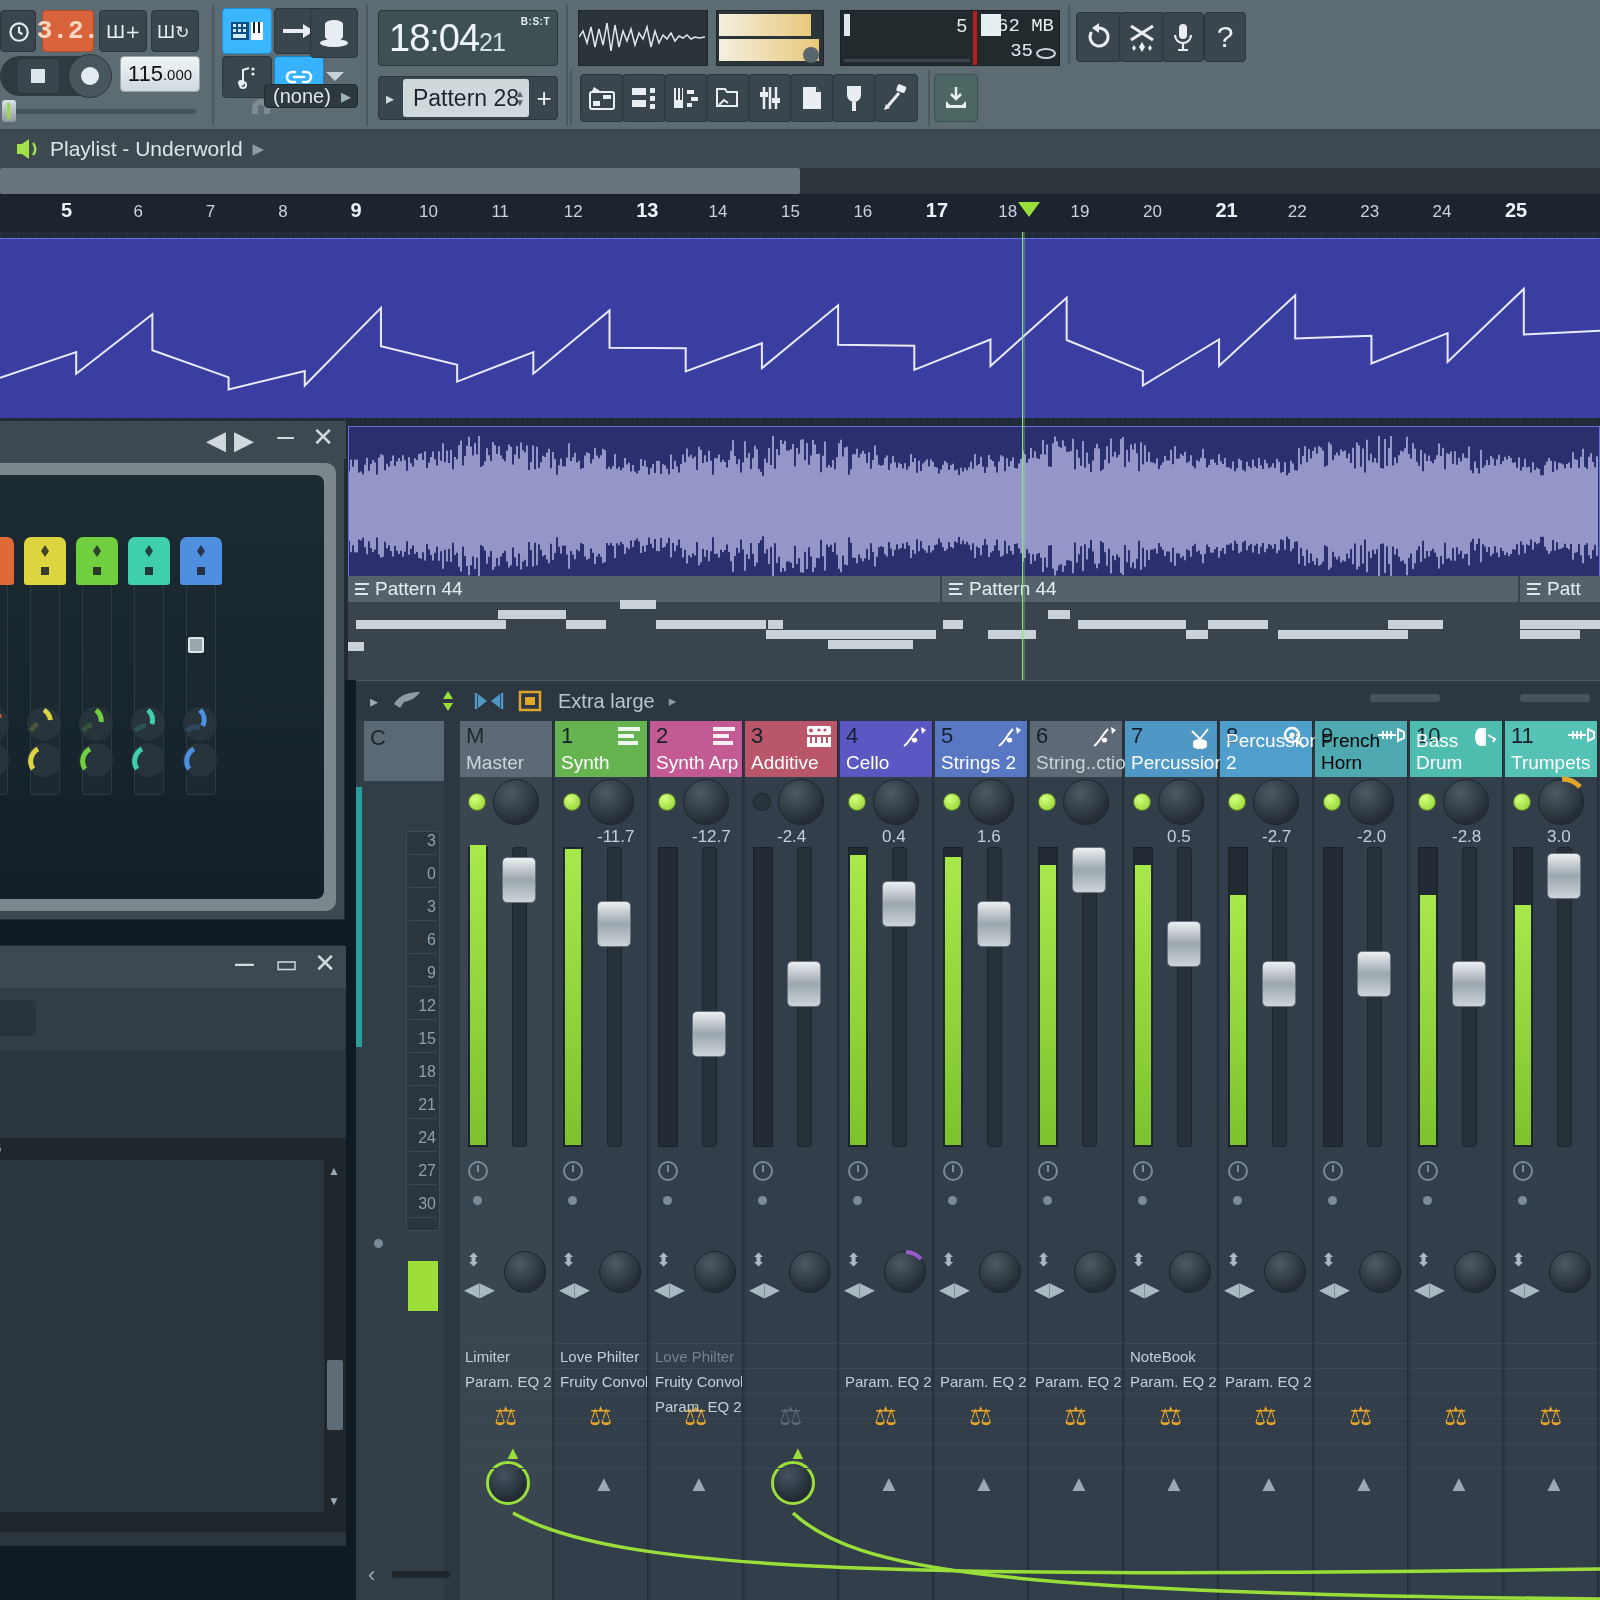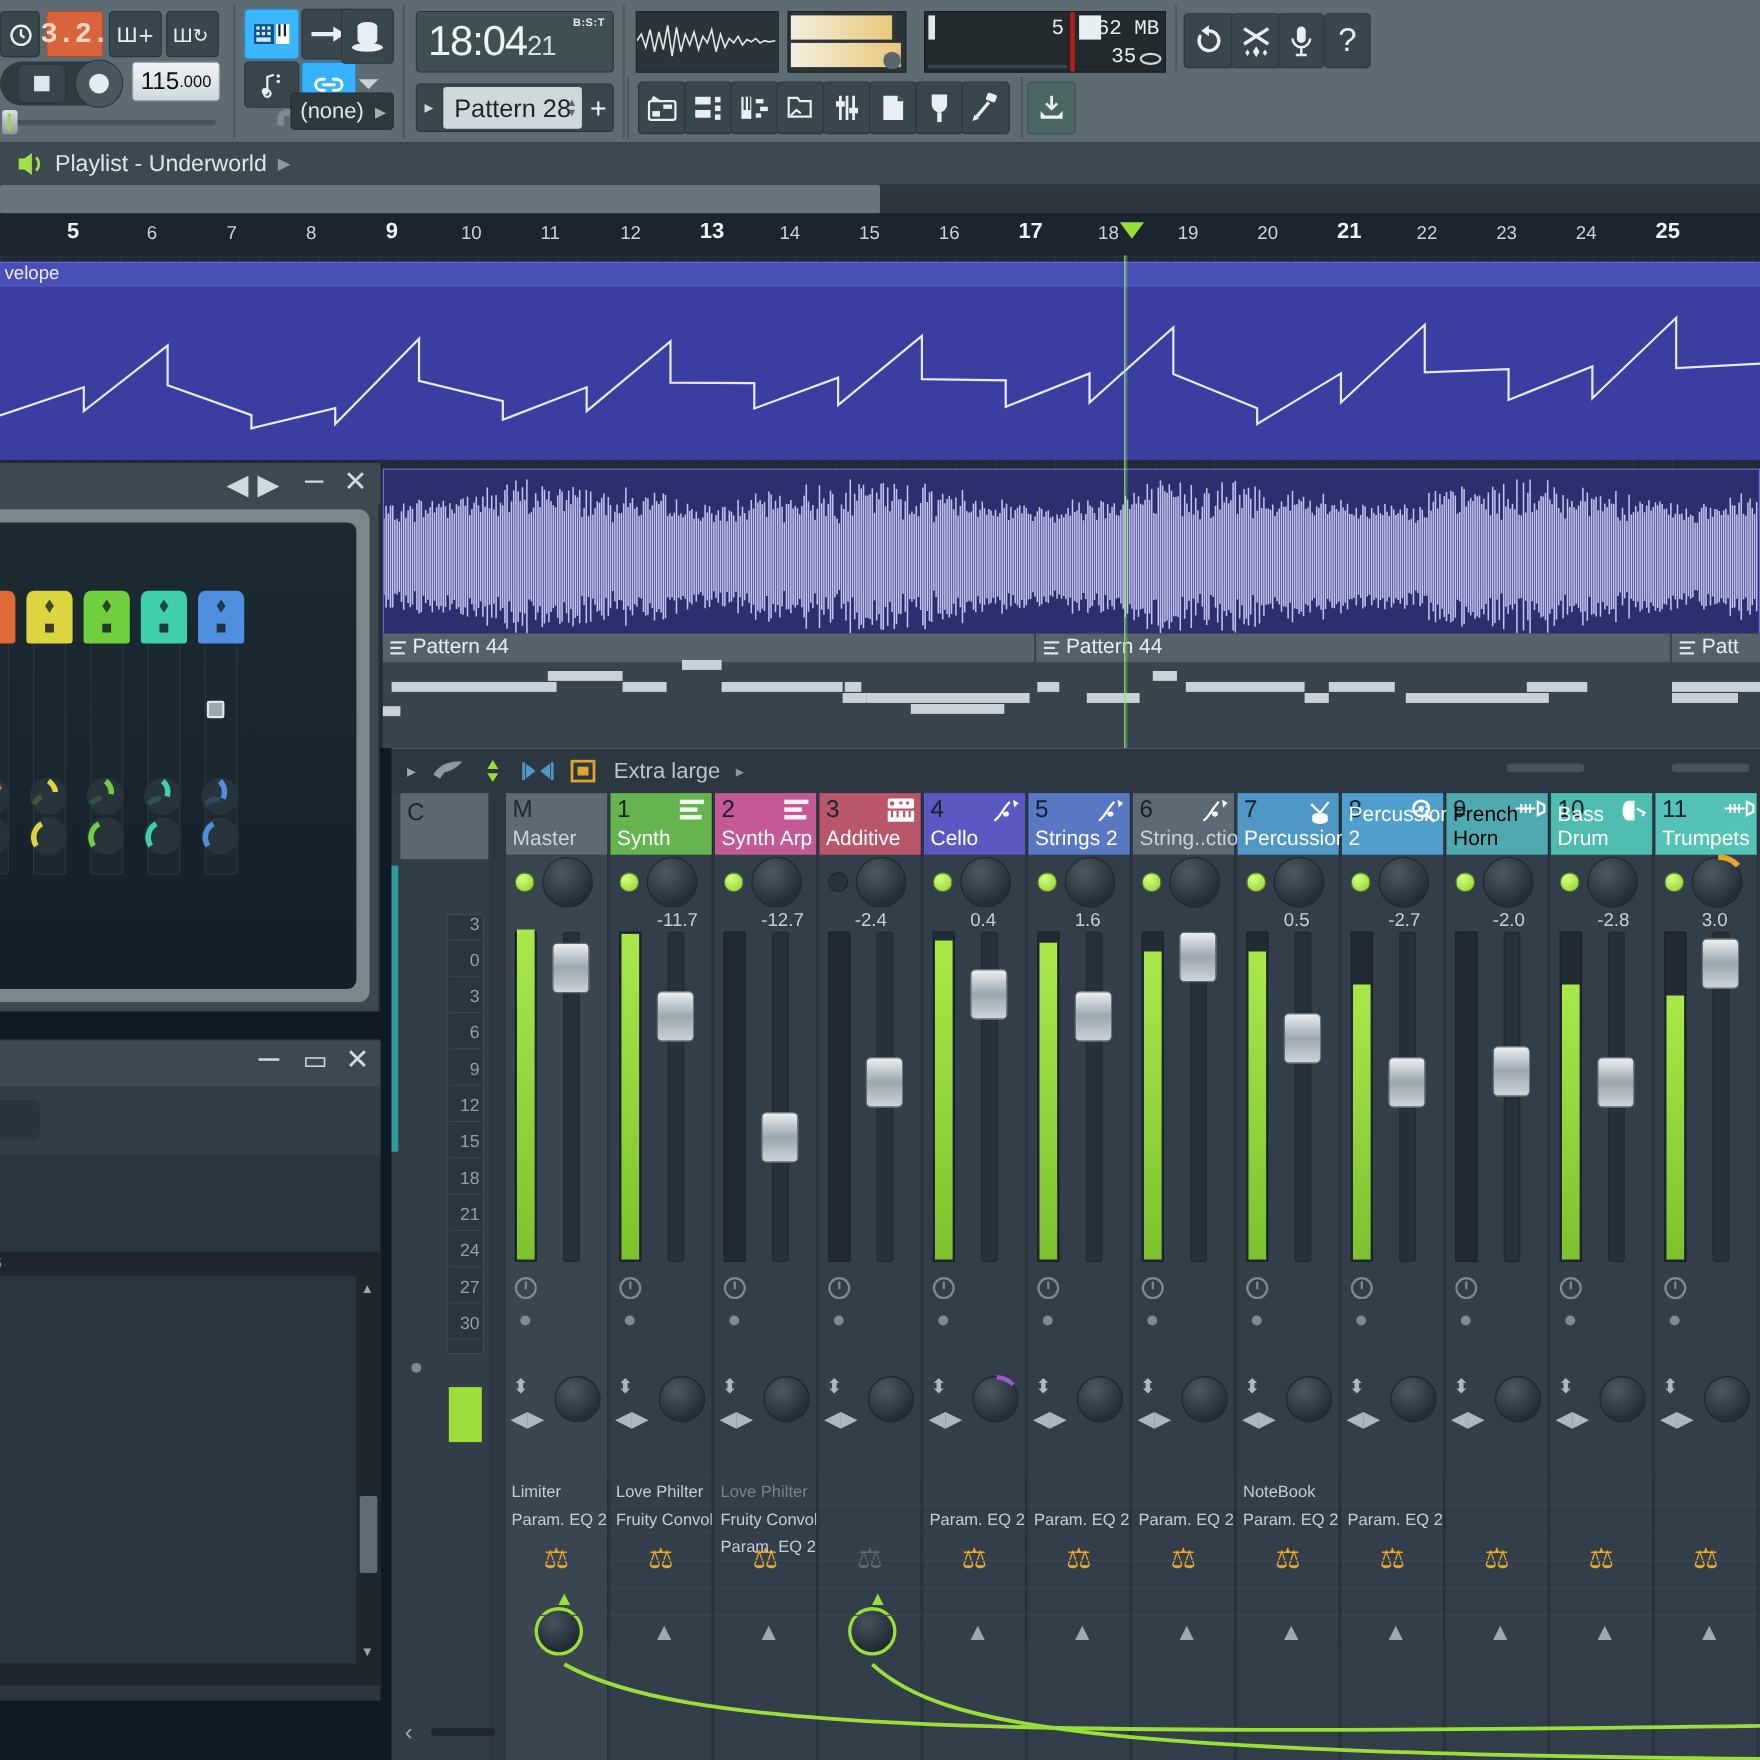--- a/index.html
+++ b/index.html
@@ -285,21 +285,21 @@
           <path d="M8 8v12c0 3 4 5 9 5s9-2 9-5V8" fill="#e8eef1"></path>
           <ellipse cx="17" cy="27" rx="14" ry="4" fill="#e8eef1"></ellipse>
         </svg>
     </div>
     <div style="position:absolute;left:326px;top:72px;width:0;height:0;border-left:9px solid transparent;border-right:9px solid transparent;border-top:9px solid #c6d2d8;"></div>
     <div style="position:absolute;left:248px;top:92px;">
       <svg width="26" height="24" viewBox="0 0 26 24">
           <path d="M4 16a9 9 0 0118 0v6h-6v-6a3 3 0 00-6 0v6H4z" fill="#7e8b92"></path>
         </svg>
     </div>
-    <div style="position:absolute;left:264px;top:84px;width:94px;height:34px;background:#2e383f;border:1px solid #222b31;border-radius:4px;color:#dfe8ec;font-size:20px;display:flex;align-items:center;padding-left:8px;">
+    <div style="position:absolute;left:264px;top:84px;width:94px;height:24px;background:#2e383f;border:1px solid #222b31;border-radius:4px;color:#dfe8ec;font-size:20px;display:flex;align-items:center;padding-left:8px;">
       <span>(none)</span>
       <span style="position:absolute;right:6px;color:#9fb0b9;">▸</span>
     </div>
     <div class="tb-sep" style="left:366px;top:4px;height:122px;"></div>
 
     <div class="time-disp">
       <span class="time-main"><span>18:04</span><span class="time-sub">21</span></span>
       <span class="time-bst">B:S:T</span>
     </div>
     <div class="pattern-box">
@@ -551,21 +551,20 @@
         <div class="gridcol" style="left: 1484.2px;"></div>
         <div class="gridcol" style="left: 1502.3px;"></div>
         <div class="gridcol" style="left: 1520.4px;"></div>
         <div class="gridcol" style="left: 1538.5px;"></div>
         <div class="gridcol" style="left: 1556.6px;"></div>
         <div class="gridcol" style="left: 1574.7px;"></div>
         <div class="gridcol" style="left: 1592.8px;"></div>
       </div>
 
     <div class="clip-env">
-      <div class="clip-env-hdr">velope</div>
       <svg id="envsvg" width="1600" height="158" viewBox="0 0 1600 158" style="position:absolute;top:22px;left:0;">
           <path d="M0 116.716 L76.19047619047619 91.11999999999999 L76.19047619047619 112.7344 L152.38095238095238 53.19999999999999 L152.38095238095238 89.22399999999999 L228.57142857142856 116.4 L228.57142857142856 128.40800000000002 L304.76190476190476 110.08 L304.76190476190476 124.4896 L380.95238095238096 46.879999999999995 L380.95238095238096 85.3056 L457.1428571428571 103.75999999999999 L457.1428571428571 120.5712 L533.3333333333334 91.11999999999999 L533.3333333333334 112.7344 L609.5238095238095 49.40799999999999 L609.5238095238095 86.87296 L685.7142857142857 87.328 L685.7142857142857 110.38336000000001 L761.9047619047619 82.272 L761.9047619047619 107.24864 L838.0952380952381 44.35199999999999 L838.0952380952381 83.73824 L914.2857142857142 84.8 L914.2857142857142 108.816 L990.4761904761905 78.47999999999999 L990.4761904761905 104.89759999999998 L1066.6666666666667 36.768 L1066.6666666666667 79.03616000000001 L1142.857142857143 110.08 L1142.857142857143 124.4896 L1219.047619047619 78.47999999999999 L1219.047619047619 104.89759999999998 L1295.2380952380952 34.23999999999998 L1295.2380952380952 77.4688 L1371.4285714285713 74.688 L1371.4285714285713 102.54656 L1447.6190476190477 72.16 L1447.6190476190477 100.97919999999999 L1523.8095238095239 27.92 L1523.8095238095239 73.5504 L1600 69.632 " stroke="#e8eaff" stroke-width="2" fill="none"></path>
         </svg>
     </div>
 
     <div class="clip-aud">
       <svg id="wavesvg" width="1250" height="158" viewBox="0 0 1250 158">
           <path d="M0 44.36213098534482 L0 113.63786901465518 M2 32.67393349894981 L2 125.32606650105019 M4 39.727814309635924 L4 118.27218569036407 M6 32.56645859877084 L6 125.43354140122915 M8 32.657085897895975 L8 125.34291410210403 M10 45.455476590296634 L10 112.54452340970337 M12 44.611415595529095 L12 113.3885844044709 M14 47.12590510110064 L14 110.87409489889936 M16 37.82579084115889 L16 120.17420915884111 M18 30.773242181005813 L18 127.22675781899419 M20 43.64829705347096 L20 114.35170294652903 M22 36.90322589570776 L22 121.09677410429224 M24 33.06307439694269 L24 124.93692560305732 M26 35.501723848006165 L26 122.49827615199384 M28 47.588525562439806 L28 110.4114744375602 M30 30.50122639291952 L30 127.49877360708048 M32 27.335880724895404 L32 130.6641192751046 M34 28.35242477706487 L34 129.64757522293513 M36 43.30862521581757 L36 114.69137478418243 M38 36.69087175226018 L38 121.30912824773982 M40 39.709516988343665 L40 118.29048301165633 M42 34.0964808646474 L42 123.90351913535261 M44 28.48830974749842 L44 129.51169025250158 M46 38.903988927804605 L46 119.0960110721954 M48 34.19789686470715 L48 123.80210313529285 M50 30.98448124022422 L50 127.01551875977577 M52 34.1846098145299 L52 123.81539018547011 M54 28.14641432544223 L54 129.85358567455776 M56 33.237910682302726 L56 124.76208931769727 M58 43.83539109572919 L58 114.1646089042708 M60 30.267944195975765 L60 127.73205580402424 M62 36.23131602503939 L62 121.76868397496061 M64 39.61250588919818 L64 118.38749411080181 M66 31.298226671134508 L66 126.7017733288655 M68 32.9206490707753 L68 125.0793509292247 M70 27.05871428495368 L70 130.94128571504632 M72 26.16494369850922 L72 131.8350563014908 M74 32.78267502014344 L74 125.21732497985656 M76 24.620084060520604 L76 133.3799159394794 M78 41.09642479649753 L78 116.90357520350247 M80 35.61541294812582 L80 122.38458705187418 M82 30.089998678115492 L82 127.91000132188451 M84 24.56755196000328 L84 133.43244803999673 M86 32.31950419610793 L86 125.68049580389207 M88 38.447019834081836 L88 119.55298016591817 M90 24.295831787624266 L90 133.70416821237575 M92 33.77452127893872 L92 124.22547872106128 M94 16.227397972688436 L94 141.77260202731156 M96 35.142560000672866 L96 122.85743999932714 M98 23.456336677835985 L98 134.543663322164 M100 36.07743615564816 L100 121.92256384435184 M102 23.06777732681718 L102 134.93222267318282 M104 42.3237337580262 L104 115.67626624197379 M106 30.06601300627341 L106 127.93398699372659 M108 32.31265434371743 L108 125.68734565628256 M110 18.34149064597583 L110 139.65850935402418 M112 13.428555285190711 L112 144.57144471480927 M114 38.452173207574546 L114 119.54782679242545 M116 28.970151898091856 L116 129.02984810190816 M118 18.840717297323614 L118 139.1592827026764 M120 9.730150899284709 L120 148.2698491007153 M122 19.841824844330098 L122 138.1581751556699 M124 28.49449416787617 L124 129.50550583212384 M126 16.06406643013152 L126 141.9359335698685 M128 27.243585601171553 L128 130.75641439882844 M130 9 L130 149 M132 39.97398741684955 L132 118.02601258315045 M134 38.49770094879915 L134 119.50229905120085 M136 34.37710319175332 L136 123.62289680824668 M138 21.36392556099989 L138 136.6360744390001 M140 28.259791822768435 L140 129.74020817723158 M142 33.88232682735243 L142 124.11767317264757 M144 15.10263457253486 L144 142.89736542746513 M146 18.18977751189317 L146 139.81022248810683 M148 27.105744255306163 L148 130.89425574469385 M150 19.328813665492305 L150 138.6711863345077 M152 28.60004123397853 L152 129.39995876602148 M154 32.07539630314903 L154 125.92460369685097 M156 34.228957558288144 L156 123.77104244171186 M158 23.396447860855417 L158 134.6035521391446 M160 17.517281601090723 L160 140.48271839890927 M162 19.857418008216307 L162 138.1425819917837 M164 37.47380548539235 L164 120.52619451460765 M166 27.6023257468063 L166 130.3976742531937 M168 18.944905306953174 L168 139.05509469304684 M170 31.475472470479758 L170 126.52452752952024 M172 15.614452392487067 L172 142.38554760751293 M174 23.23492491787946 L174 134.76507508212055 M176 25.13998076619002 L176 132.86001923380996 M178 18.446914319316285 L178 139.55308568068372 M180 42.94765591892653 L180 115.05234408107347 M182 34.931453681520146 L182 123.06854631847986 M184 18.51842325766377 L184 139.48157674233624 M186 42.23794258547876 L186 115.76205741452124 M188 19.755128610529425 L188 138.24487138947057 M190 40.718935834601126 L190 117.28106416539887 M192 35.13777999587741 L192 122.86222000412259 M194 28.768887426751654 L194 129.23111257324834 M196 30.041725862554976 L196 127.95827413744502 M198 25.393439902986785 L198 132.60656009701322 M200 21.6857695998987 L200 136.3142304001013 M202 41.298491672459605 L202 116.7015083275404 M204 24.89187864242077 L204 133.10812135757922 M206 32.115742073993374 L206 125.88425792600663 M208 47.813389033023256 L208 110.18661096697674 M210 38.30113460073612 L210 119.69886539926388 M212 31.578124876909477 L212 126.42187512309053 M214 39.55403464958003 L214 118.44596535041997 M216 39.14686815551884 L216 118.85313184448117 M218 30.435629181563527 L218 127.56437081843647 M220 16.18406222688754 L220 141.81593777311247 M222 33.91886220500718 L222 124.08113779499283 M224 30.277959998068084 L224 127.72204000193192 M226 25.677939251923853 L226 132.32206074807615 M228 35.577211418536876 L228 122.42278858146312 M230 33.74739636513388 L230 124.25260363486612 M232 41.87937281975231 L232 116.12062718024768 M234 40.895095432865695 L234 117.1049045671343 M236 28.54702162051509 L236 129.4529783794849 M238 25.281154936202974 L238 132.71884506379703 M240 26.17833607987543 L240 131.82166392012456 M242 36.49373469417193 L242 121.50626530582807 M244 32.31014450041425 L244 125.68985549958575 M246 20.94196980484832 L246 137.05803019515167 M248 28.601848938518827 L248 129.39815106148117 M250 31.14353216179851 L250 126.8564678382015 M252 28.26756610618378 L252 129.73243389381622 M254 21.733180207792763 L254 136.26681979220723 M256 23.011553630812294 L256 134.9884463691877 M258 41.958869470842814 L258 116.04113052915719 M260 39.689339304013494 L260 118.31066069598651 M262 42.00233051286429 L262 115.99766948713571 M264 39.03870189237263 L264 118.96129810762737 M266 26.953612412231486 L266 131.04638758776852 M268 41.65682291013994 L268 116.34317708986006 M270 39.859547090400184 L270 118.14045290959982 M272 43.240710002390045 L272 114.75928999760995 M274 40.72392659831531 L274 117.2760734016847 M276 31.009192326770027 L276 126.99080767322997 M278 37.44561489911788 L278 120.55438510088212 M280 35.65115426027114 L280 122.34884573972886 M282 44.574004459146224 L282 113.42599554085378 M284 38.02550276100828 L284 119.97449723899172 M286 44.47565944583694 L286 113.52434055416306 M288 46.47923925456348 L288 111.52076074543652 M290 43.42929686611934 L290 114.57070313388067 M292 31.97268176328007 L292 126.02731823671994 M294 38.99189824917988 L294 119.00810175082012 M296 33.22798585052419 L296 124.77201414947581 M298 39.92814272541981 L298 118.0718572745802 M300 47.4930697832446 L300 110.50693021675539 M302 41.32911577864878 L302 116.67088422135123 M304 36.957910373624 L304 121.042089626376 M306 46.08793334159216 L306 111.91206665840784 M308 34.11161355145757 L308 123.88838644854243 M310 33.642565575889684 L310 124.35743442411032 M312 46.9007598672992 L312 111.0992401327008 M314 37.18916355949864 L314 120.81083644050136 M316 38.157192006006355 L316 119.84280799399365 M318 41.73303727209806 L318 116.26696272790194 M320 47.13492918129239 L320 110.86507081870761 M322 27.410970099407592 L322 130.5890299005924 M324 42.03250669745804 L324 115.96749330254195 M326 33.76623453821937 L326 124.23376546178062 M328 39.40361070941445 L328 118.59638929058555 M330 45.46508564225226 L330 112.53491435774774 M332 37.11994203595554 L332 120.88005796404445 M334 27.577447378912588 L334 130.42255262108742 M336 35.22466165668662 L336 122.77533834331338 M338 21.540550327949198 L338 136.4594496720508 M340 29.840450922206777 L340 128.15954907779323 M342 27.863712164806977 L342 130.13628783519303 M344 31.489267586496666 L344 126.51073241350333 M346 29.53802164858668 L346 128.46197835141334 M348 43.08046499671859 L348 114.91953500328141 M350 19.795976523699522 L350 138.20402347630048 M352 22.63154950359406 L352 135.36845049640596 M354 35.921066350017945 L354 122.07893364998205 M356 28.314925864060882 L356 129.68507413593912 M358 34.95895929749982 L358 123.04104070250018 M360 23.735801323644324 L360 134.26419867635568 M362 33.639182478645594 L362 124.3608175213544 M364 47.83637724255996 L364 110.16362275744004 M366 30.973030089825492 L366 127.0269699101745 M368 31.139509438610133 L368 126.86049056138987 M370 27.548970620820107 L370 130.4510293791799 M372 35.30976332749294 L372 122.69023667250707 M374 32.668864697185235 L374 125.33113530281477 M376 34.99958714207086 L376 123.00041285792915 M378 40.40286340295478 L378 117.59713659704522 M380 32.95889174597815 L380 125.04110825402185 M382 23.646251210862516 L382 134.35374878913748 M384 13.358950760008085 L384 144.6410492399919 M386 28.883285993500927 L386 129.11671400649908 M388 37.13308185727071 L388 120.86691814272929 M390 32.14851557382712 L390 125.85148442617287 M392 45.44039769616249 L392 112.55960230383751 M394 35.390387618473 L394 122.609612381527 M396 14.14887343482387 L396 143.85112656517612 M398 30.761416311281025 L398 127.23858368871898 M400 26.080280410156377 L400 131.91971958984362 M402 42.106976640764245 L402 115.89302335923576 M404 31.17514873120863 L404 126.82485126879138 M406 18.863413298084666 L406 139.13658670191535 M408 22.136342253490767 L408 135.86365774650923 M410 41.99757535873635 L410 116.00242464126364 M412 44.683924444830005 L412 113.31607555516999 M414 48.664788000243135 L414 109.33521199975686 M416 31.58563360766427 L416 126.41436639233572 M418 35.80756990012537 L418 122.19243009987463 M420 20.9899861195668 L420 137.0100138804332 M422 37.888088125373365 L422 120.11191187462663 M424 9 L424 149 M426 41.728448267396935 L426 116.27155173260306 M428 21.970234191816097 L428 136.0297658081839 M430 28.197182750305586 L430 129.8028172496944 M432 12.998857289872547 L432 145.00114271012745 M434 16.980289417608553 L434 141.01971058239144 M436 13.768435784581442 L436 144.23156421541856 M438 23.497931984226966 L438 134.50206801577303 M440 23.423452808754604 L440 134.5765471912454 M442 22.27061906803847 L442 135.72938093196154 M444 16.92463586962679 L444 141.0753641303732 M446 39.14754750945607 L446 118.85245249054393 M448 20.971036080135313 L448 137.02896391986468 M450 26.842399465911328 L450 131.15760053408866 M452 12.754761461663051 L452 145.24523853833693 M454 12.199593540161771 L454 145.80040645983823 M456 33.136107895106726 L456 124.86389210489327 M458 15.946129124863681 L458 142.0538708751363 M460 37.79906048877862 L460 120.20093951122138 M462 28.542915050934063 L462 129.45708494906594 M464 13.103186167551343 L464 144.89681383244866 M466 17.519517329571606 L466 140.4804826704284 M468 27.09130709263244 L468 130.90869290736757 M470 26.69902180195851 L470 131.3009781980415 M472 45.20007088004816 L472 112.79992911995184 M474 28.761658704731985 L474 129.23834129526801 M476 14.456414864602053 L476 143.54358513539796 M478 40.45421157487915 L478 117.54578842512085 M480 38.057215394048 L480 119.942784605952 M482 40.300741859254515 L482 117.69925814074548 M484 33.055694925656184 L484 124.94430507434382 M486 42.288930065416885 L486 115.71106993458312 M488 30.341782657743778 L488 127.65821734225622 M490 16.284613913910988 L490 141.715386086089 M492 12.870448336945898 L492 145.1295516630541 M494 29.452684934978294 L494 128.5473150650217 M496 20.396590723363992 L496 137.603409276636 M498 19.65165075866672 L498 138.34834924133327 M500 47.84744458858961 L500 110.15255541141039 M502 42.229244709319 L502 115.770755290681 M504 27.22641817512862 L504 130.77358182487137 M506 27.20768952242092 L506 130.79231047757906 M508 21.844796164625535 L508 136.15520383537446 M510 30.601023048435785 L510 127.39897695156421 M512 26.741601260820715 L512 131.25839873917928 M514 23.65020264618498 L514 134.349797353815 M516 26.800270086984185 L516 131.1997299130158 M518 36.03264507356233 L518 121.96735492643768 M520 25.353257600031576 L520 132.64674239996842 M522 41.6911390906911 L522 116.30886090930889 M524 33.04137559301451 L524 124.95862440698549 M526 18.4949177966787 L526 139.5050822033213 M528 28.227284021270485 L528 129.7727159787295 M530 37.774930613055915 L530 120.22506938694409 M532 38.82348293867896 L532 119.17651706132105 M534 37.977434334510804 L534 120.0225656654892 M536 30.780346111094012 L536 127.21965388890598 M538 28.453812506575815 L538 129.54618749342418 M540 42.9315612682228 L540 115.0684387317772 M542 36.40441639495703 L542 121.59558360504298 M544 28.956859087791813 L544 129.04314091220817 M546 35.12919947659368 L546 122.87080052340632 M548 40.79854894911317 L548 117.20145105088683 M550 35.65773024457779 L550 122.34226975542221 M552 37.11804654178621 L552 120.88195345821379 M554 41.55848515217429 L554 116.44151484782572 M556 36.33659231759436 L556 121.66340768240565 M558 42.65148262760881 L558 115.3485173723912 M560 39.40655393100023 L560 118.59344606899977 M562 27.011667110375924 L562 130.98833288962408 M564 35.116035557569035 L564 122.88396444243097 M566 30.901145620477806 L566 127.0988543795222 M568 45.63108053410598 L568 112.36891946589401 M570 33.83452391585089 L570 124.1654760841491 M572 43.87556982049159 L572 114.12443017950841 M574 36.5738490845668 L574 121.4261509154332 M576 34.489695814646325 L576 123.51030418535368 M578 32.328649247768595 L578 125.6713507522314 M580 39.57120964443294 L580 118.42879035556706 M582 32.56519907902455 L582 125.43480092097545 M584 34.86438518522244 L584 123.13561481477757 M586 40.05423116364462 L586 117.94576883635537 M588 40.400158188260065 L588 117.59984181173994 M590 46.52684087157203 L590 111.47315912842797 M592 42.50171355544822 L592 115.49828644455178 M594 37.6965421134272 L594 120.3034578865728 M596 33.89773812524808 L596 124.10226187475192 M598 35.71643886512138 L598 122.28356113487862 M600 42.75044390095188 L600 115.24955609904812 M602 37.93206213329475 L602 120.06793786670525 M604 36.783759128171205 L604 121.2162408718288 M606 43.54328260186692 L606 114.45671739813308 M608 42.481938820947526 L608 115.51806117905247 M610 48.08652448694761 L610 109.91347551305239 M612 40.787400964127045 L612 117.21259903587296 M614 44.5059965653178 L614 113.4940034346822 M616 40.65383115043843 L616 117.34616884956156 M618 43.19340422904973 L618 114.80659577095027 M620 40.16960088176208 L620 117.83039911823792 M622 34.75876668189243 L622 123.24123331810756 M624 41.77877607376584 L624 116.22122392623416 M626 26.991322221687774 L626 131.00867777831223 M628 38.537897487933904 L628 119.4621025120661 M630 37.08441586877332 L630 120.91558413122668 M632 29.7081778027702 L632 128.2918221972298 M634 39.66203723250177 L634 118.33796276749823 M636 45.940664265314815 L636 112.05933573468519 M638 40.35961656807991 L638 117.6403834319201 M640 27.950347120318682 L640 130.04965287968133 M642 32.45513364637264 L642 125.54486635362736 M644 34.09808394140248 L644 123.90191605859752 M646 39.43567061985683 L646 118.56432938014316 M648 45.418267097866924 L648 112.58173290213307 M650 34.46873457583185 L650 123.53126542416814 M652 28.271557437570806 L652 129.7284425624292 M654 29.40359599061872 L654 128.59640400938127 M656 44.180930614778575 L656 113.81906938522143 M658 31.167216383154376 L658 126.83278361684563 M660 39.469963982521286 L660 118.53003601747872 M662 33.97701761188695 L662 124.02298238811305 M664 30.602588422062546 L664 127.39741157793745 M666 40.91742935207123 L666 117.08257064792878 M668 41.61149423912689 L668 116.3885057608731 M670 36.38198258858215 L670 121.61801741141785 M672 31.6292824208563 L672 126.3707175791437 M674 23.533116032430996 L674 134.466883967569 M676 27.08923670344297 L676 130.91076329655704 M678 35.62953640395275 L678 122.37046359604724 M680 31.69712689548826 L680 126.30287310451175 M682 21.1044496836547 L682 136.8955503163453 M684 30.693849089114565 L684 127.30615091088544 M686 24.195924422598807 L686 133.8040755774012 M688 31.061143244182254 L688 126.93885675581774 M690 31.91735192314279 L690 126.08264807685721 M692 27.267380236704696 L692 130.7326197632953 M694 13.0945479479048 L694 144.9054520520952 M696 27.383441773528254 L696 130.61655822647174 M698 17.612652840684042 L698 140.38734715931596 M700 39.447509372051954 L700 118.55249062794805 M702 40.05414302716821 L702 117.94585697283179 M704 16.27659657551213 L704 141.72340342448786 M706 9.58616975865877 L706 148.41383024134123 M708 14.30040613280913 L708 143.69959386719086 M710 19.5079825254522 L710 138.4920174745478 M712 20.850092855390102 L712 137.1499071446099 M714 13.151959845187207 L714 144.8480401548128 M716 19.230311805776623 L716 138.76968819422336 M718 24.838349930760558 L718 133.16165006923944 M720 24.793276813367527 L720 133.20672318663247 M722 24.118313052577612 L722 133.8816869474224 M724 11.697377624909251 L724 146.30262237509075 M726 42.3827539609134 L726 115.61724603908661 M728 22.396061046785526 L728 135.60393895321448 M730 30.706589618268936 L730 127.29341038173106 M732 38.668238982665436 L732 119.33176101733457 M734 13.989016099736844 L734 144.01098390026317 M736 40.76879339593543 L736 117.23120660406457 M738 25.51202176000625 L738 132.48797823999377 M740 36.80649762675291 L740 121.1935023732471 M742 44.962653148766655 L742 113.03734685123334 M744 33.50829293046679 L744 124.49170706953322 M746 21.339072317598507 L746 136.6609276824015 M748 16.86338020314453 L748 141.13661979685548 M750 21.620283452332018 L750 136.37971654766798 M752 43.983588341132226 L752 114.01641165886778 M754 42.224066822438964 L754 115.77593317756103 M756 32.677949018205375 L756 125.32205098179463 M758 19.19806551999598 L758 138.80193448000404 M760 36.2070545320306 L760 121.7929454679694 M762 11.488767503617211 L762 146.51123249638277 M764 29.545450811051644 L764 128.45454918894836 M766 24.752507563265226 L766 133.24749243673477 M768 30.436214353198324 L768 127.56378564680168 M770 27.73964687683224 L770 130.26035312316776 M772 11.916180429161756 L772 146.08381957083824 M774 10.05786347135421 L774 147.9421365286458 M776 40.033320456249996 L776 117.96667954375 M778 22.70631972908913 L778 135.29368027091087 M780 34.77558988675615 L780 123.22441011324385 M782 17.560235842166456 L782 140.43976415783354 M784 22.603785842923898 L784 135.3962141570761 M786 16.475636450238696 L786 141.5243635497613 M788 26.36419976106835 L788 131.63580023893167 M790 44.20360723895419 L790 113.79639276104581 M792 15.304982201092443 L792 142.69501779890754 M794 37.298560393075874 L794 120.70143960692413 M796 18.256933889608547 L796 139.74306611039145 M798 34.782485354809126 L798 123.21751464519087 M800 25.118004315515932 L800 132.88199568448408 M802 35.17347273638619 L802 122.82652726361381 M804 35.38076589597683 L804 122.61923410402318 M806 36.44882235154398 L806 121.55117764845602 M808 31.58111190271005 L808 126.41888809728995 M810 42.08371844312261 L810 115.91628155687738 M812 38.31637019413365 L812 119.68362980586636 M814 35.34484905185179 L814 122.65515094814822 M816 28.913756486121258 L816 129.08624351387874 M818 33.58665613645265 L818 124.41334386354734 M820 33.42155115938808 L820 124.57844884061191 M822 22.764239289411407 L822 135.23576071058858 M824 37.13383799475986 L824 120.86616200524014 M826 19.2310563384084 L826 138.7689436615916 M828 31.775623222407603 L828 126.2243767775924 M830 31.384397211507654 L830 126.61560278849234 M832 26.899902245312354 L832 131.10009775468765 M834 28.773134810594307 L834 129.2268651894057 M836 24.67455900858993 L836 133.32544099141006 M838 35.70543173897793 L838 122.29456826102208 M840 34.432011405776464 L840 123.56798859422354 M842 28.152852833294098 L842 129.8471471667059 M844 39.03578169381758 L844 118.96421830618242 M846 41.30811008215399 L846 116.69188991784601 M848 33.19204212025536 L848 124.80795787974463 M850 34.59667744241435 L850 123.40332255758565 M852 30.751852327016557 L852 127.24814767298344 M854 21.867373231342718 L854 136.13262676865727 M856 31.27709920928922 L856 126.72290079071078 M858 40.38397890410374 L858 117.61602109589626 M860 38.044162178416016 L860 119.95583782158398 M862 32.54771629594964 L862 125.45228370405036 M864 32.15143128688671 L864 125.84856871311328 M866 35.7652757518198 L866 122.2347242481802 M868 38.016139399858126 L868 119.98386060014187 M870 27.263128088869898 L870 130.7368719111301 M872 34.298435151423746 L872 123.70156484857625 M874 37.0880109516395 L874 120.91198904836051 M876 30.9612082624079 L876 127.0387917375921 M878 40.18692423143172 L878 117.81307576856828 M880 40.31306867340169 L880 117.68693132659831 M882 41.67069864243255 L882 116.32930135756746 M884 34.522798423514914 L884 123.47720157648509 M886 44.34151866330407 L886 113.65848133669593 M888 41.25003691203025 L888 116.74996308796975 M890 31.832602868445825 L890 126.16739713155417 M892 33.35732498046506 L892 124.64267501953495 M894 42.64852142197435 L894 115.35147857802565 M896 44.266290397399665 L896 113.73370960260033 M898 34.81129003059467 L898 123.18870996940532 M900 39.23733939721817 L900 118.76266060278184 M902 41.180130846270345 L902 116.81986915372966 M904 32.52389461764398 L904 125.47610538235602 M906 39.590422951530215 L906 118.40957704846979 M908 41.20448440498244 L908 116.79551559501756 M910 31.069445080814646 L910 126.93055491918535 M912 38.128003749149 L912 119.871996250851 M914 41.98033295079712 L914 116.01966704920288 M916 32.63738941384829 L916 125.3626105861517 M918 36.27906713990459 L918 121.72093286009542 M920 41.076295359205055 L920 116.92370464079494 M922 39.64690578279258 L922 118.35309421720743 M924 36.12967228994 L924 121.87032771006 M926 41.03339702934695 L926 116.96660297065304 M928 31.704048077254107 L928 126.2959519227459 M930 34.72307887164162 L930 123.27692112835838 M932 45.80136017784244 L932 112.19863982215756 M934 44.703305050572695 L934 113.2966949494273 M936 35.330261613688535 L936 122.66973838631147 M938 48.22294906768313 L938 109.77705093231687 M940 45.94225973779634 L940 112.05774026220365 M942 33.81648617003045 L942 124.18351382996954 M944 36.511753334029386 L944 121.48824666597062 M946 43.307172052243025 L946 114.69282794775697 M948 43.50547664599943 L948 114.49452335400056 M950 21.14241972956568 L950 136.8575802704343 M952 37.36936350572976 L952 120.63063649427025 M954 29.065761259066875 L954 128.93423874093313 M956 19.361470837267902 L956 138.63852916273208 M958 35.361875481181144 L958 122.63812451881886 M960 22.014542972479425 L960 135.98545702752057 M962 31.574096616375414 L962 126.42590338362459 M964 24.05739937866968 L964 133.9426006213303 M966 20.250685915597437 L966 137.74931408440256 M968 26.714729164061204 L968 131.2852708359388 M970 19.128878405386217 L970 138.87112159461378 M972 20.37770442163358 L972 137.62229557836642 M974 23.51837902672623 L974 134.48162097327378 M976 39.76434681583296 L976 118.23565318416703 M978 38.41957047682622 L978 119.58042952317378 M980 15.356282768238493 L980 142.6437172317615 M982 17.434331367991675 L982 140.56566863200834 M984 33.356326654801435 L984 124.64367334519856 M986 28.20905039403152 L986 129.79094960596848 M988 25.489839119576466 L988 132.51016088042354 M990 28.53206191487736 L990 129.46793808512263 M992 22.413354693470644 L992 135.58664530652936 M994 24.45341749502679 L994 133.5465825049732 M996 23.479879870448556 L996 134.52012012955146 M998 31.29440167067785 L998 126.70559832932216 M1000 26.393176222046748 L1000 131.60682377795325 M1002 35.95515597079224 L1002 122.04484402920775 M1004 20.8227629455275 L1004 137.1772370544725 M1006 41.47654777998429 L1006 116.52345222001571 M1008 15.596357496951974 L1008 142.40364250304802 M1010 18.54188689780205 L1010 139.45811310219796 M1012 39.73442914865562 L1012 118.26557085134438 M1014 21.407409667770366 L1014 136.59259033222963 M1016 45.46628277265558 L1016 112.53371722734443 M1018 12.85832528393263 L1018 145.14167471606737 M1020 33.47777782803338 L1020 124.52222217196662 M1022 26.73791585880152 L1022 131.26208414119847 M1024 35.24583339190996 L1024 122.75416660809003 M1026 30.880264027180885 L1026 127.11973597281911 M1028 35.84303600144078 L1028 122.15696399855922 M1030 9 L1030 149 M1032 40.94333170427631 L1032 117.05666829572368 M1034 41.44381965127449 L1034 116.55618034872552 M1036 11.90191090617543 L1036 146.09808909382457 M1038 38.84000747185032 L1038 119.15999252814967 M1040 20.95171792811692 L1040 137.04828207188308 M1042 9 L1042 149 M1044 38.43121932071456 L1044 119.56878067928544 M1046 30.464814304536098 L1046 127.5351856954639 M1048 36.33974923395895 L1048 121.66025076604106 M1050 28.293741011745787 L1050 129.7062589882542 M1052 23.732197646422797 L1052 134.2678023535772 M1054 24.433672672357716 L1054 133.56632732764228 M1056 21.227980931004133 L1056 136.77201906899586 M1058 9.691521128969143 L1058 148.30847887103084 M1060 27.07874483372614 L1060 130.92125516627385 M1062 31.400198229544728 L1062 126.59980177045527 M1064 15.993060216754365 L1064 142.00693978324563 M1066 21.79513208864408 L1066 136.2048679113559 M1068 34.86509592887501 L1068 123.13490407112499 M1070 38.816400312578665 L1070 119.18359968742134 M1072 23.058063004357706 L1072 134.9419369956423 M1074 44.27955821461506 L1074 113.72044178538493 M1076 26.39472991733396 L1076 131.60527008266604 M1078 33.898218373350254 L1078 124.10178162664974 M1080 28.55486352846291 L1080 129.4451364715371 M1082 34.174833246588534 L1082 123.82516675341147 M1084 36.208556541241485 L1084 121.79144345875852 M1086 32.56107204029957 L1086 125.43892795970044 M1088 28.334898365223104 L1088 129.6651016347769 M1090 16.38449091199132 L1090 141.61550908800868 M1092 28.985347556758057 L1092 129.01465244324194 M1094 20.690476464462208 L1094 137.30952353553778 M1096 42.301541888351146 L1096 115.69845811164885 M1098 26.185393644744416 L1098 131.8146063552556 M1100 27.10354840614172 L1100 130.89645159385827 M1102 24.585080339672395 L1102 133.4149196603276 M1104 36.83473138156564 L1104 121.16526861843437 M1106 24.22898128129185 L1106 133.77101871870815 M1108 37.84998047849407 L1108 120.15001952150593 M1110 30.823988191938376 L1110 127.17601180806162 M1112 34.164119858347405 L1112 123.8358801416526 M1114 26.56176745237964 L1114 131.43823254762037 M1116 30.835867816946944 L1116 127.16413218305306 M1118 31.255165387863272 L1118 126.74483461213673 M1120 19.458693233062235 L1120 138.54130676693777 M1122 43.24447153102055 L1122 114.75552846897945 M1124 46.29377423927333 L1124 111.70622576072667 M1126 34.479453729601246 L1126 123.52054627039875 M1128 41.056015993585234 L1128 116.94398400641477 M1130 46.541732783946834 L1130 111.45826721605317 M1132 22.769068816496834 L1132 135.23093118350317 M1134 40.76724109253314 L1134 117.23275890746686 M1136 38.58931810403845 L1136 119.41068189596155 M1138 32.96921264352943 L1138 125.03078735647057 M1140 37.923631816998245 L1140 120.07636818300176 M1142 29.097999083059378 L1142 128.9020009169406 M1144 31.21413070667053 L1144 126.78586929332947 M1146 38.641640370355425 L1146 119.35835962964458 M1148 32.61230083145671 L1148 125.38769916854329 M1150 27.691208369814667 L1150 130.30879163018534 M1152 37.18515584459684 L1152 120.81484415540316 M1154 33.97983028465818 L1154 124.02016971534182 M1156 29.678013891261898 L1156 128.3219861087381 M1158 32.41041780467267 L1158 125.58958219532732 M1160 28.840377622954456 L1160 129.15962237704554 M1162 31.12022357889485 L1162 126.87977642110515 M1164 35.84461570734139 L1164 122.15538429265861 M1166 35.20284480450487 L1166 122.79715519549512 M1168 40.869520955105656 L1168 117.13047904489434 M1170 30.190121107156436 L1170 127.80987889284356 M1172 43.38484850678079 L1172 114.6151514932192 M1174 40.03138108408224 L1174 117.96861891591776 M1176 31.728002352834913 L1176 126.27199764716508 M1178 40.46446176977208 L1178 117.53553823022793 M1180 39.79334962052792 L1180 118.20665037947208 M1182 45.62015248581388 L1182 112.37984751418611 M1184 35.24697345970223 L1184 122.75302654029777 M1186 42.93933072987588 L1186 115.06066927012412 M1188 40.77110161248386 L1188 117.22889838751614 M1190 42.026918823068925 L1190 115.97308117693107 M1192 48.31060287100688 L1192 109.68939712899312 M1194 48.14224173154527 L1194 109.85775826845473 M1196 38.208030037649024 L1196 119.79196996235098 M1198 34.50507224576764 L1198 123.49492775423235 M1200 30.914745982207712 L1200 127.0852540177923 M1202 33.79481881756835 L1202 124.20518118243166 M1204 44.89728440521588 L1204 113.10271559478412 M1206 34.56051273387689 L1206 123.43948726612311 M1208 42.67313525721852 L1208 115.32686474278148 M1210 35.68913024673751 L1210 122.3108697532625 M1212 36.28206559026174 L1212 121.71793440973826 M1214 37.50874081268616 L1214 120.49125918731383 M1216 41.231487436339506 L1216 116.7685125636605 M1218 37.01145307862166 L1218 120.98854692137834 M1220 35.57576195910352 L1220 122.42423804089648 M1222 41.026581409078794 L1222 116.9734185909212 M1224 25.21230416493062 L1224 132.78769583506937 M1226 32.37315021676238 L1226 125.62684978323762 M1228 32.628179412912594 L1228 125.3718205870874 M1230 40.67949752285596 L1230 117.32050247714403 M1232 29.77931334542285 L1232 128.22068665457715 M1234 21.68912544031329 L1234 136.3108745596867 M1236 39.936926649535685 L1236 118.06307335046432 M1238 41.854939594793755 L1238 116.14506040520624 M1240 29.84638804867687 L1240 128.15361195132311 M1242 26.138550111016357 L1242 131.86144988898366 M1244 34.88884989343988 L1244 123.11115010656012 M1246 40.34507625424164 L1246 117.65492374575837 M1248 29.28943140758407 L1248 128.71056859241594 " stroke="#c3c3f0" stroke-width="1.4"></path>
         </svg>
     </div>

